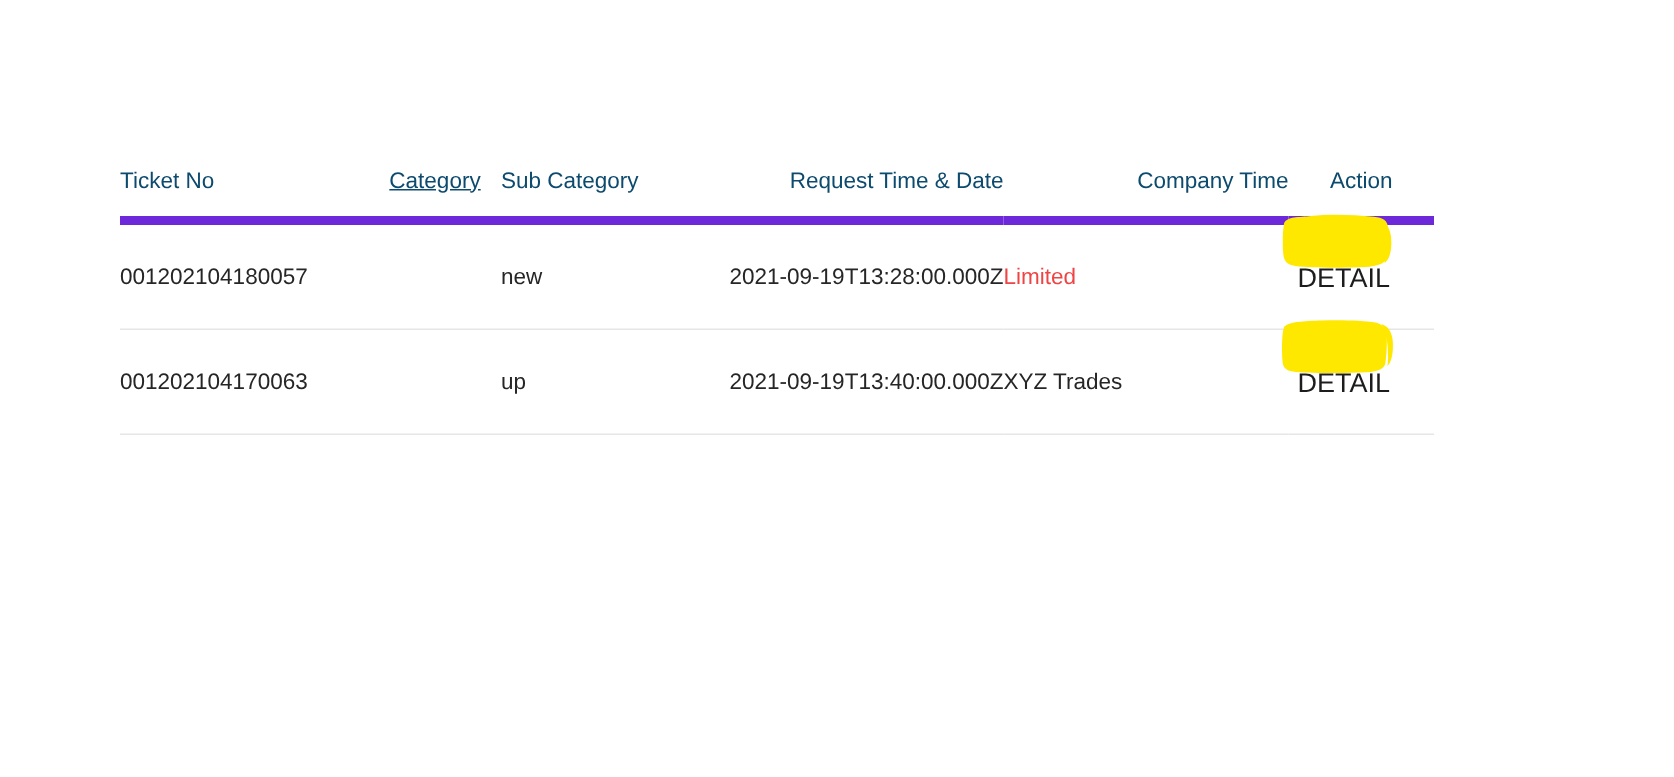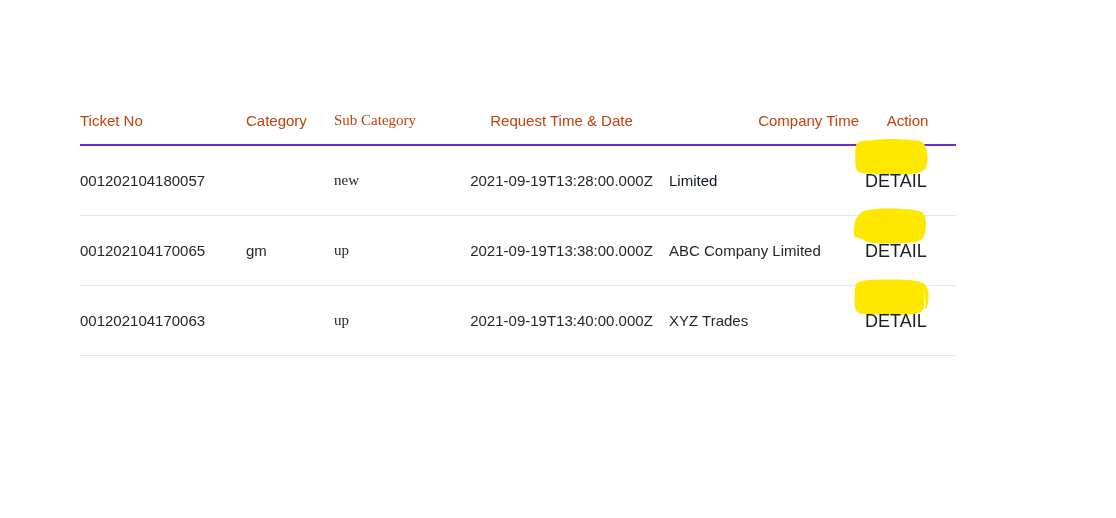--- a/index.html
+++ b/index.html
@@ -33,47 +33,47 @@
   table.ticket-table td {
     font-size: 15px;
     font-weight: 400;
     padding: 0;
     vertical-align: middle;
   }
 
   
   thead th {
     height: 48px;
-    color: #c2410c;
-    border-bottom: 2px solid #6d28d9;
+    color: #0c4a6e;
+    border-bottom: 6px solid #6d28d9;
     font-weight: 400;
     white-space: nowrap;
   }
 
   
   tbody tr {
     height: 69px;
   }
   tbody td {
     border-bottom: 1px solid #e6e6e6;
     color: #262626;
     white-space: nowrap;
     height: 69px;
   }
 
   
   .col-ticket   { width: 166px; text-align: left;  padding-left: 14px; }
   .col-category { width: 88px;  text-align: left; }
-  .col-subcat   { width: 120px; text-align: left; font-family: Liberation Serif, serif; }
-  .col-time     { width: 215px; text-align: center; }
+  .col-subcat   { width: 120px; text-align: left; }
+  .col-time     { width: 215px; text-align: right; }
   .col-company  { width: 190px; text-align: left; }
   .col-action   { width: 97px;  text-align: left; }
 
   th.col-ticket   { text-align: left; padding-left: 14px; }
-  th.col-category { text-align: left; }
+  th.col-category { text-align: center; text-decoration: underline; }
   th.col-subcat   { text-align: left; }
   th.col-time     { }
   th.col-company  { text-align: right; padding-right: 14px; }
   th.col-action   { text-align: center; }
 
   td.col-company { padding-left: 4px; }
   td.col-subcat  { padding-left: 2px; }
 
   
   .redacted {
@@ -87,21 +87,21 @@
     opacity: 0.42;
   }
 
   
   .company-partial .faded {
     color: rgba(60, 70, 90, 0.34);
     filter: blur(1.9px);
     opacity: 0.6;
   }
   .company-partial .visible-tail {
-    color: #0f172a;
+    color: #ef4444;
   }
 
   
   .detail-cell {
     position: relative;
   }
   .detail-btn {
     position: relative;
     display: inline-block;
     font-size: 18px;
@@ -152,35 +152,20 @@
           <span class="marker-svg marker-1">
             <svg width="78" height="44" viewBox="0 0 78 44" xmlns="http://www.w3.org/2000/svg">
               <path d="M4 9 C 6 4, 14 5, 22 4 C 34 2.5, 50 3, 64 4.5 C 70 5, 73 7, 73.5 12 C 74 19, 73.6 26, 72.8 31 C 72 36, 66 37.5, 58 38 C 44 38.8, 26 38.4, 14 37.6 C 7 37.1, 4.2 35, 3.6 30 C 3 24, 3 15, 4 9 Z" fill="#FFE800"></path>
               <path d="M70 8 C 74 10, 76 16, 75.5 24 C 75.2 29, 74 33, 71 35.5 C 72.6 28, 72.8 16, 70 8 Z" fill="#FFE800"></path>
             </svg>
           </span>
           <span class="detail-btn">DETAIL</span>
         </td>
       </tr>
 
-      <tr>
-        <td class="col-ticket">001202104170065</td>
-        <td class="col-category">gm</td>
-        <td class="col-subcat">up</td>
-        <td class="col-time">2021-09-19T13:38:00.000Z</td>
-        <td class="col-company">ABC Company Limited</td>
-        <td class="col-action detail-cell">
-          <span class="marker-svg marker-2">
-            <svg width="82" height="46" viewBox="0 0 82 46" xmlns="http://www.w3.org/2000/svg">
-              <path d="M10 10 C 13 5, 22 4, 34 3.6 C 48 3, 62 4, 70 6 C 75 7.4, 77 11, 77 18 C 77 25, 76 31, 73 34 C 69 37.6, 58 38.4, 44 38.6 C 34 38.7, 26 38.4, 20 37.4 C 16 36.7, 14.5 34.6, 12 33.6 C 9.6 32.6, 6.4 33.2, 5.4 31 C 4.2 28.4, 5 22, 6 17 C 6.8 13.4, 8 12.4, 10 10 Z" fill="#FFE800"></path>
-            </svg>
-          </span>
-          <span class="detail-btn">DETAIL</span>
-        </td>
-      </tr>
 
       <tr>
         <td class="col-ticket">001202104170063</td>
         <td class="col-category">
           <span class="redacted redacted-strong"></span>
         </td>
         <td class="col-subcat">up</td>
         <td class="col-time">2021-09-19T13:40:00.000Z</td>
         <td class="col-company">XYZ Trades</td>
         <td class="col-action detail-cell">

